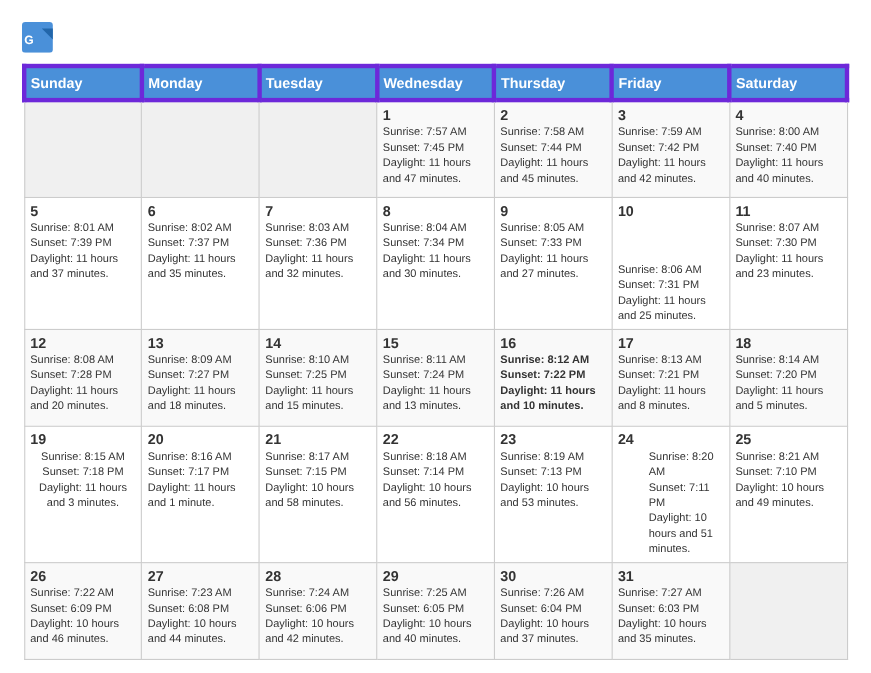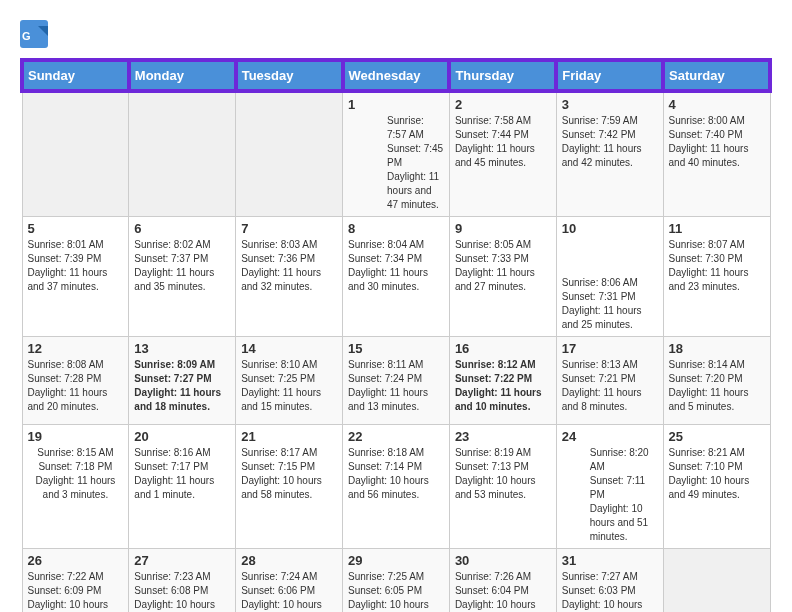--- a/index.html
+++ b/index.html
@@ -123,21 +123,21 @@
         <th>Saturday</th>
       </tr>
   </thead>
   <tbody id="calendar-body">
   <tr>
         <td class="empty"></td>
         <td class="empty"></td>
         <td class="empty"></td>
         <td>
           <span class="day-num">1</span>
-          <div class="day-info" style="white-space: pre-line; margin-left: 39px;">Sunrise: 7:57 AM
+          <div class="day-info" style="white-space: pre-line;">Sunrise: 7:57 AM
 Sunset: 7:45 PM
 Daylight: 11 hours and 47 minutes.</div>
         </td>
         <td>
           <span class="day-num">2</span>
           <div class="day-info" style="white-space: pre-line;">Sunrise: 7:58 AM
 Sunset: 7:44 PM
 Daylight: 11 hours and 45 minutes.</div>
         </td>
         <td>
@@ -199,21 +199,21 @@
       </tr>
       <tr>
         <td>
           <span class="day-num">12</span>
           <div class="day-info" style="white-space: pre-line;">Sunrise: 8:08 AM
 Sunset: 7:28 PM
 Daylight: 11 hours and 20 minutes.</div>
         </td>
         <td>
           <span class="day-num">13</span>
-          <div class="day-info" style="white-space: pre-line; font-weight: bold;">Sunrise: 8:09 AM
+          <div class="day-info" style="white-space: pre-line;">Sunrise: 8:09 AM
 Sunset: 7:27 PM
 Daylight: 11 hours and 18 minutes.</div>
         </td>
         <td>
           <span class="day-num">14</span>
           <div class="day-info" style="white-space: pre-line;">Sunrise: 8:10 AM
 Sunset: 7:25 PM
 Daylight: 11 hours and 15 minutes.</div>
         </td>
         <td>

